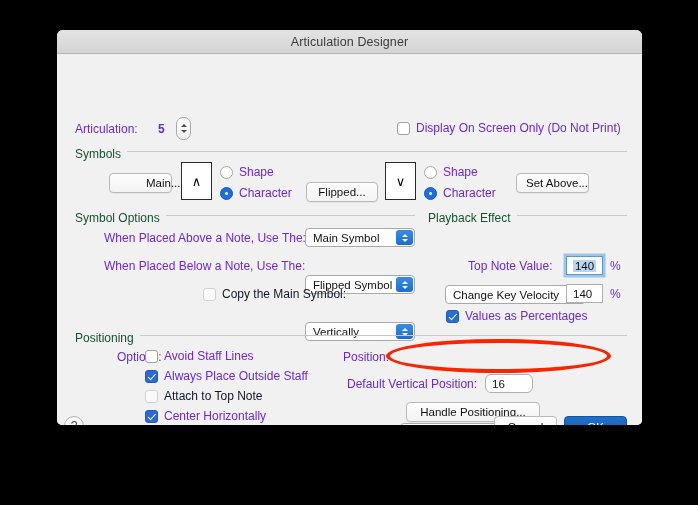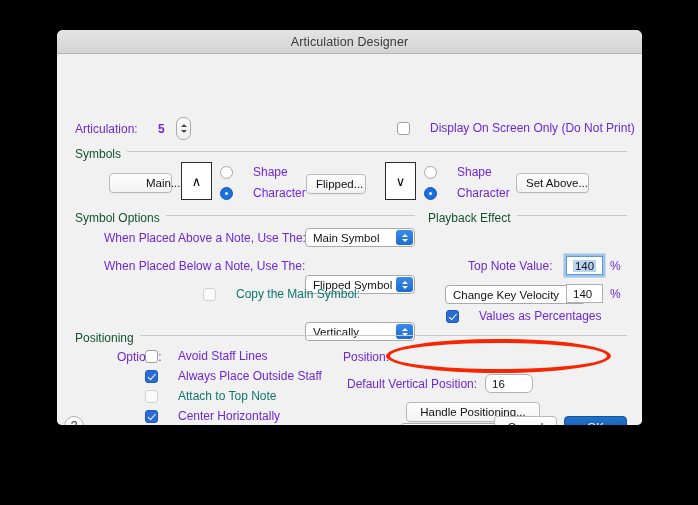--- a/index.html
+++ b/index.html
@@ -46,21 +46,21 @@
     height: 371px;
     background: #f1f1f1;
   }
 
   
   .lbl {
     font-size: 12px;
     color: #6d28d9;
     white-space: nowrap;
   }
-  .lbl.dim { color: #0f766e; }
+  .lbl.dim { color: #0f172a; }
 
   .abs { position: absolute; }
 
   
   .group-title {
     font-size: 12px;
     color: #14532d;
     background: #f1f1f1;
     padding-right: 6px;
     position: relative;
@@ -104,21 +104,21 @@
     transform: rotate(42deg);
   }
   .cb.disabled {
     border-color: #d2d2d2;
     background: #fafafa;
   }
 
   .cbrow {
     display: flex;
     align-items: center;
-    gap: 20px;
+    gap: 6px;
   }
 
   
   .rb {
     width: 13px;
     height: 13px;
     border-radius: 50%;
     border: 1px solid #a6a6a6;
     background: #fff;
     box-sizing: border-box;
@@ -312,21 +312,21 @@
 
     <div class="abs cbrow" style="left:163px; top:111px;">
       <span class="rb"></span>
       <span class="lbl">Shape</span>
     </div>
     <div class="abs cbrow" style="left:163px; top:132px;">
       <span class="rb on"></span>
       <span class="lbl">Character</span>
     </div>
 
-    <div class="abs btn" style="left:249px; top:120px; width:60px;">Flipped...</div>
+    <div class="abs btn" style="left:249px; top:128px; width:72px;">Flipped...</div>
 
     <div class="abs symbox" style="left:328px; top:108px;">∨</div>
 
     <div class="abs cbrow" style="left:367px; top:111px;">
       <span class="rb"></span>
       <span class="lbl">Shape</span>
     </div>
     <div class="abs cbrow" style="left:367px; top:132px;">
       <span class="rb on"></span>
       <span class="lbl">Character</span>

